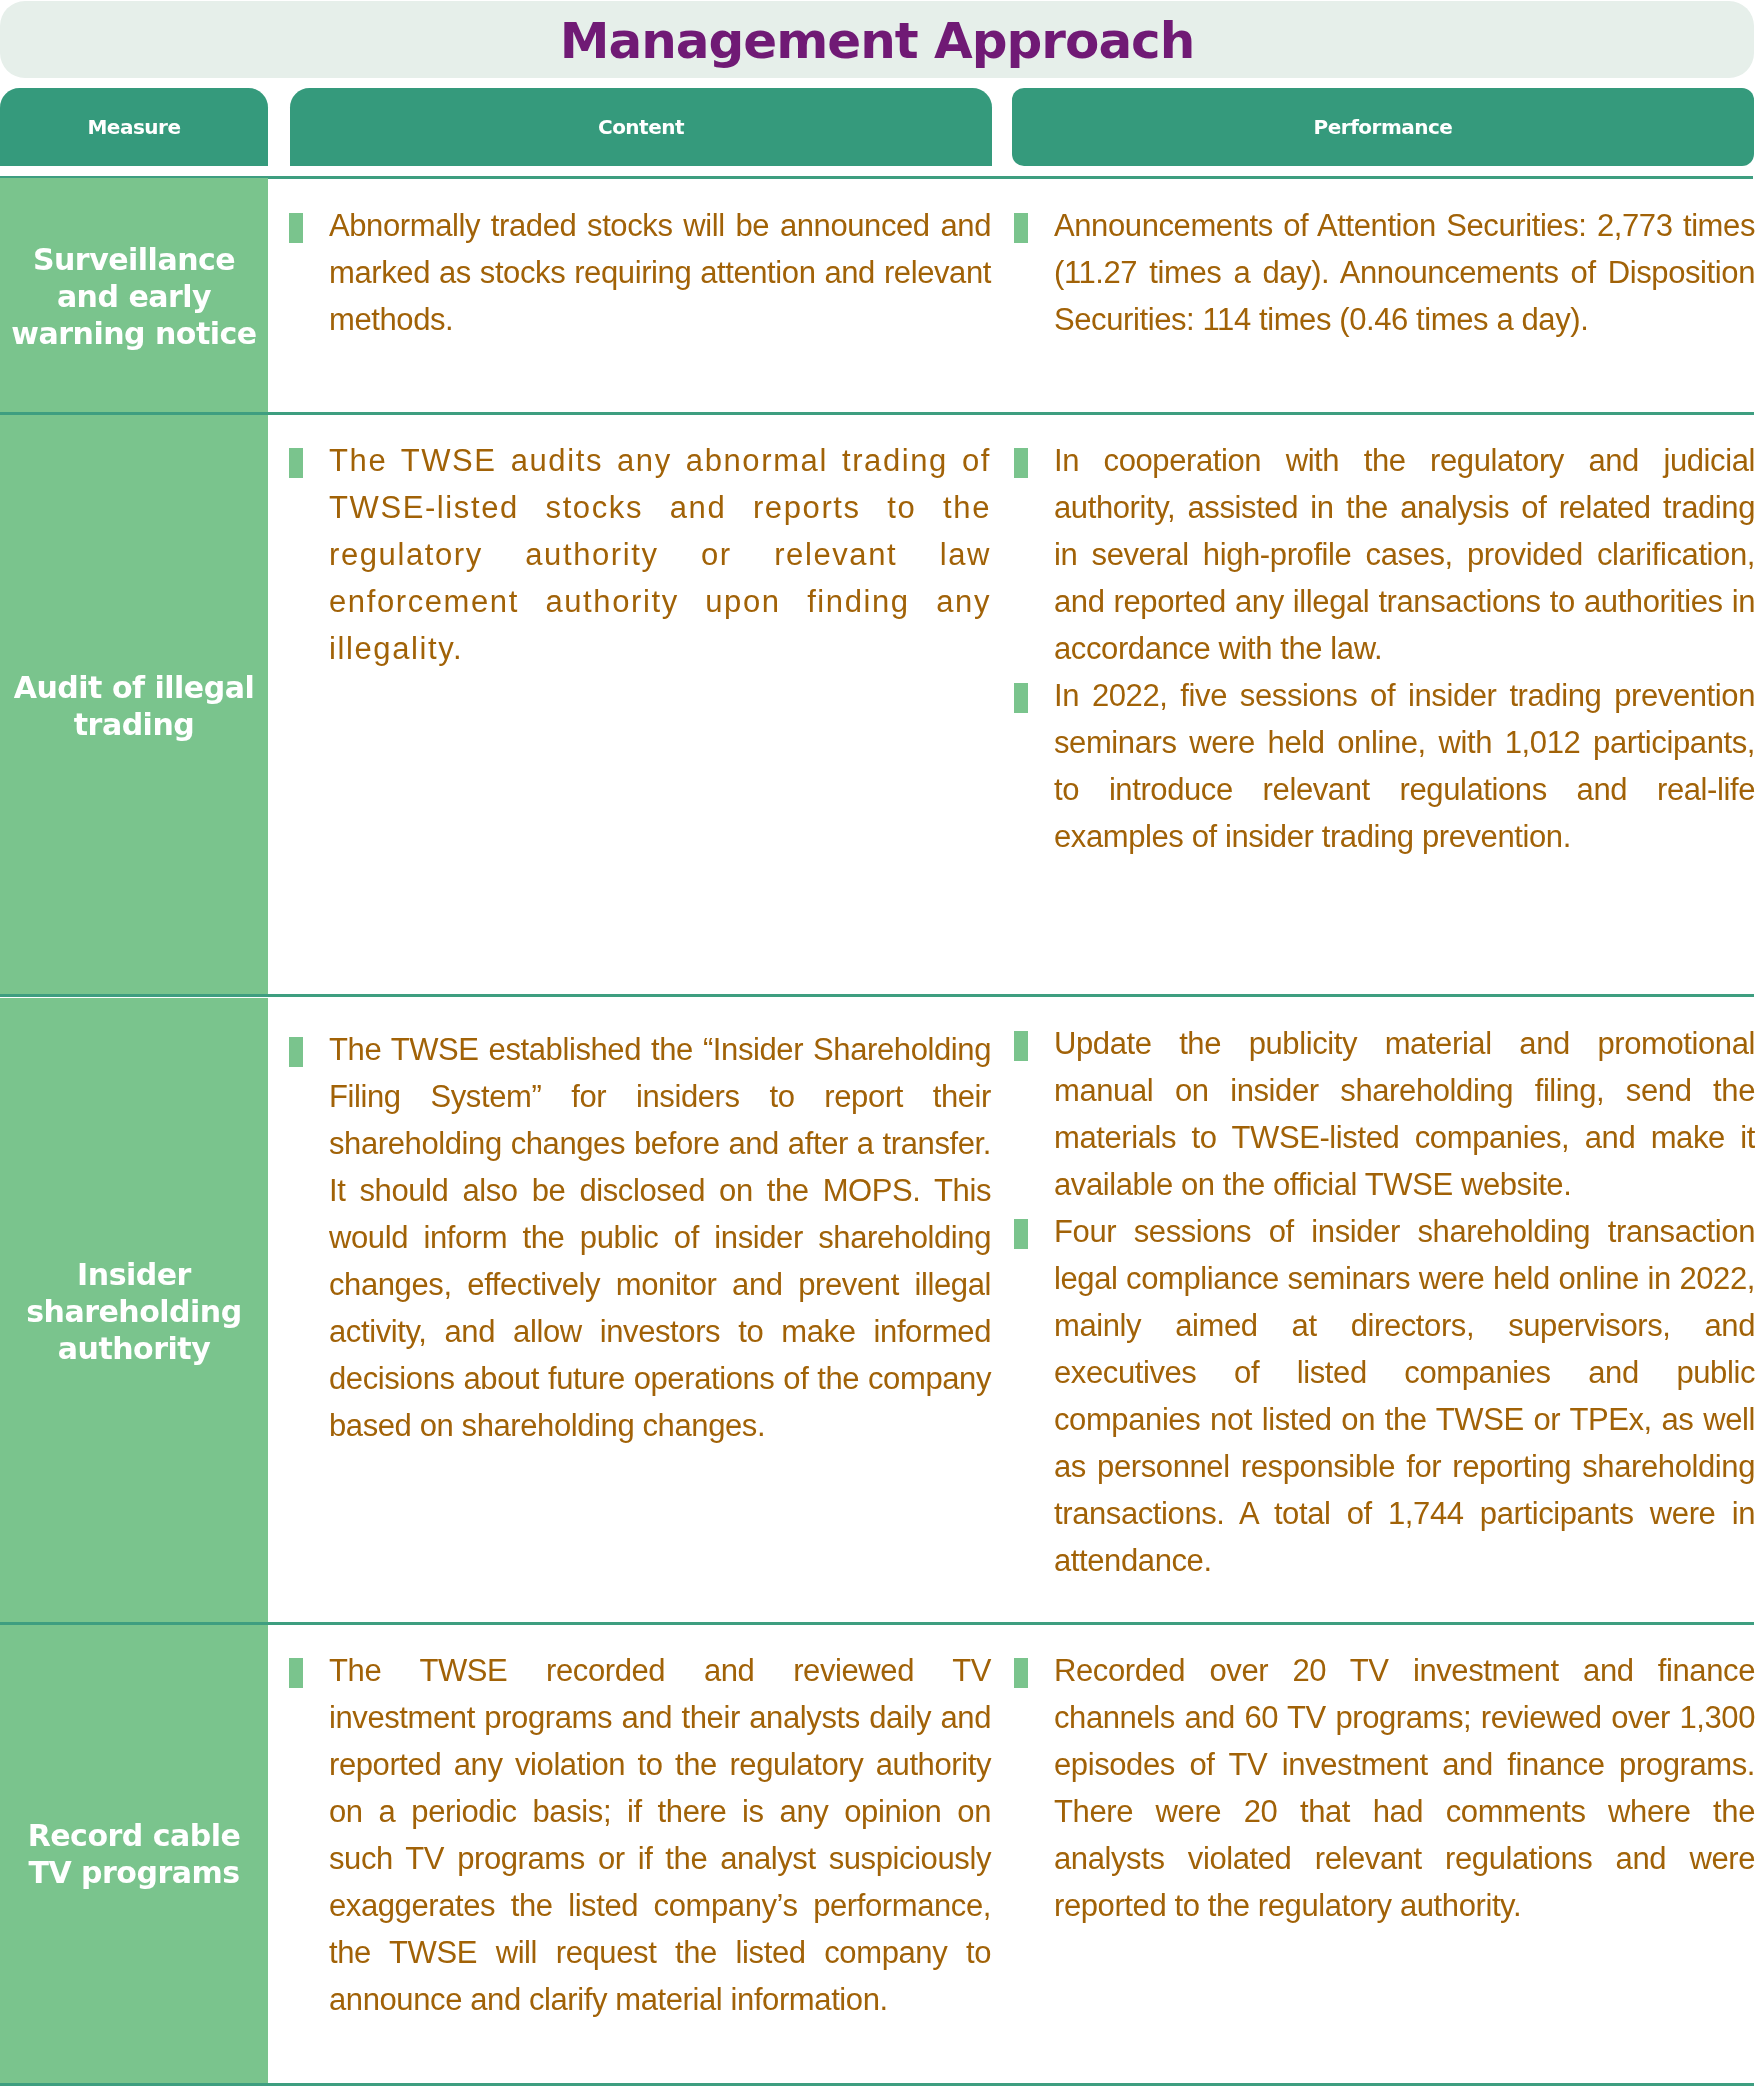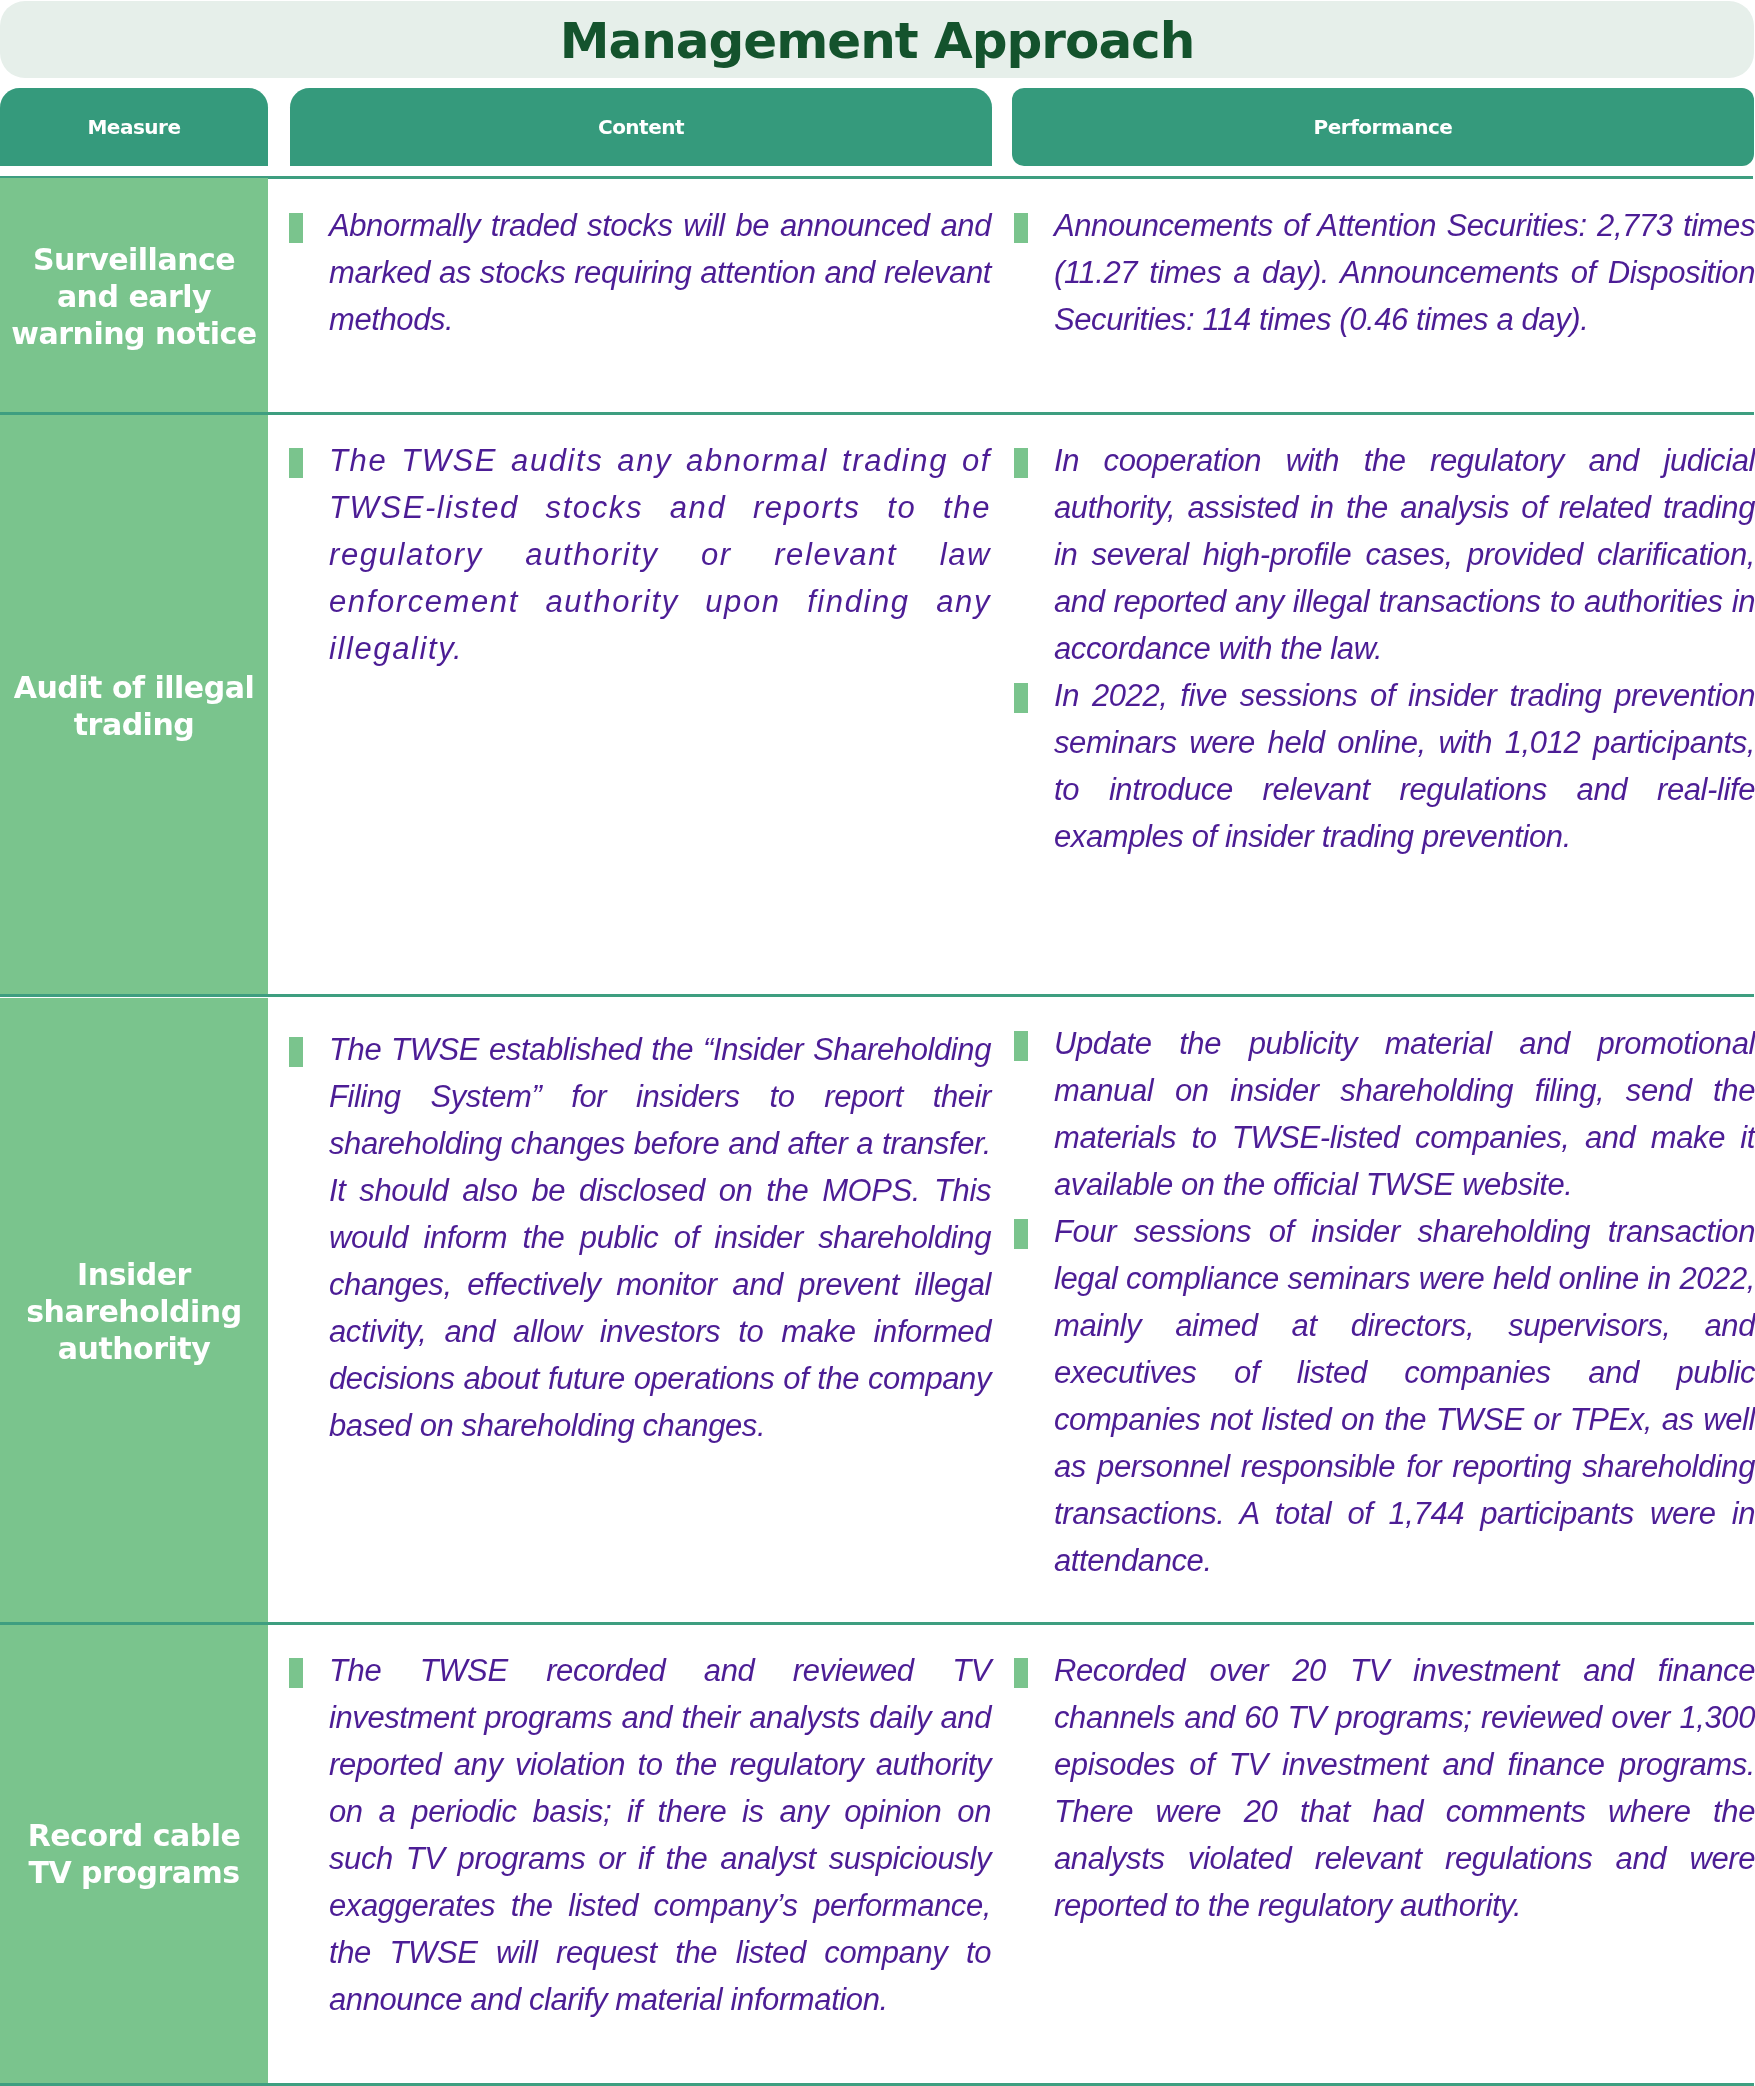--- a/index.html
+++ b/index.html
@@ -20,21 +20,21 @@
       left: 0; top: 1px;
       width: 1754px; height: 77px;
       background: #e6efea;
       border-radius: 25px;
       display: flex; align-items: center; justify-content: center;
     }
     .title-bar .title {
       font-family: "DejaVu Sans", sans-serif;
       font-weight: bold;
       font-size: 50px;
-      color: #14532d;
+      color: #701a75;
       letter-spacing: -1px;
       margin-top: 3.9px;
     }
     .col-head {
       position: absolute;
       top: 88px; height: 78px;
       background: #359a7c;
       border-radius: 19.5px 19.5px 0 0;
       color: #ffffff;
       display: flex; align-items: center; justify-content: center;
@@ -89,25 +89,24 @@
     .row .perf-cell {
       position: absolute;
       left: 1014px; top: 0;
       width: 741px;
     }
     .bullet-item {
       position: relative;
       padding-left: 40px;
       font-size: 31px;
       line-height: 47px;
-      color: #4c1d95;
+      color: #a16207;
       text-align: justify;
       font-family: "Liberation Sans", sans-serif;
       letter-spacing: -0.4px;
-      font-style: italic;
     }
     .bullet-item .bullet-mark {
       position: absolute;
       left: 0; top: 10.7px;
       width: 13.7px; height: 30px;
       background: #7ac48d;
     }
     .bullet-item + .bullet-item {
       margin-top: 0;
     }

